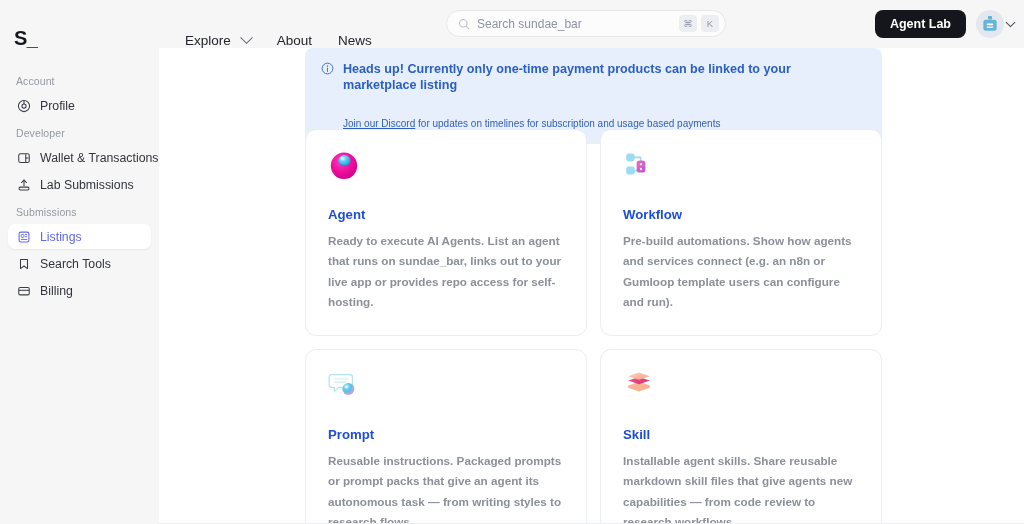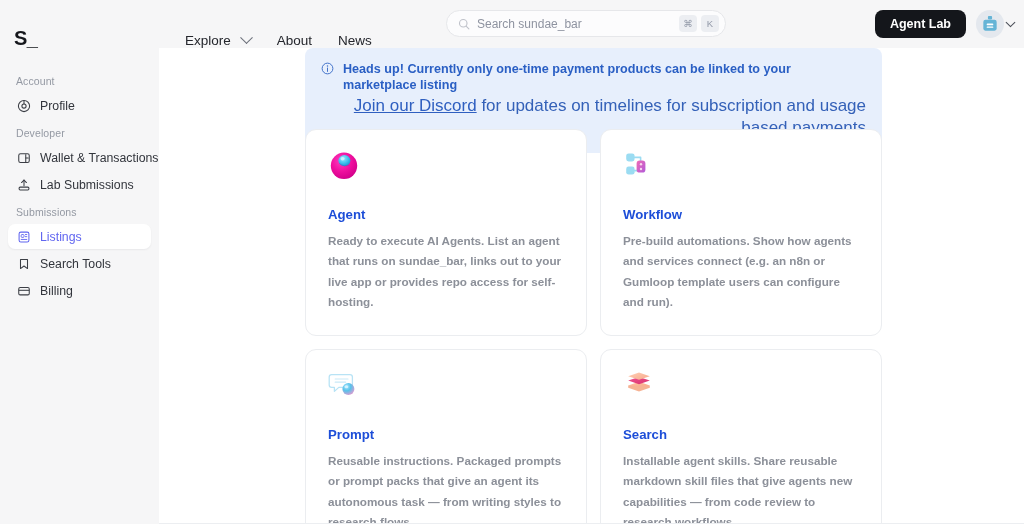--- a/index.html
+++ b/index.html
@@ -196,25 +196,24 @@
   }
   .banner-row1 { display: flex; align-items: flex-start; gap: 9px; }
   .info-icon { width: 13px; height: 13px; flex: 0 0 13px; margin-top: 1px; }
   .banner-title {
     font-size: 12.6px;
     font-weight: bold;
     color: #2a5fc4;
     line-height: 1.3;
   }
   .banner-row2 {
-    margin: 1px 0 0 22px;
-    font-size: 17px;
+    margin: 23px 0 0 22px;
+    font-size: 10px;
     color: #3461b8;
     line-height: 1.3;
-    text-align: right;
   }
   .banner-link {
     color: #2f5fc0;
     text-decoration: underline;
     cursor: pointer;
   }
 
   .cards {
     position: absolute;
     left: 146px; top: 81px;
@@ -443,19 +442,19 @@
             <linearGradient id="gLayBot" x1="0" y1="0" x2="1" y2="1">
               <stop offset="0%" stop-color="#ffc4a6"></stop>
               <stop offset="100%" stop-color="#f8a482"></stop>
             </linearGradient>
           </defs>
           <path d="M20 25 L33.5 20.5 L20 16 L6.5 20.5 Z" fill="url(#gLayBot)"></path>
           <path d="M6.5 20.5 L6.5 23.5 L20 28 L33.5 23.5 L33.5 20.5" fill="#f6b293"></path>
           <path d="M20 19 L33.5 14.5 L20 10 L6.5 14.5 Z" fill="url(#gLayMid)"></path>
           <path d="M20 13.5 L33.5 9 L20 4.5 L6.5 9 Z" fill="url(#gLayTop)"></path>
         </svg>
-        <div class="card-title">Search</div>
+        <div class="card-title">Skill</div>
         <div class="card-desc">Installable agent skills. Share reusable markdown skill files that give agents new capabilities — from code review to research workflows.</div>
       </div>
 
     </div>
   </div>
 </div>
 
 </body></html>

